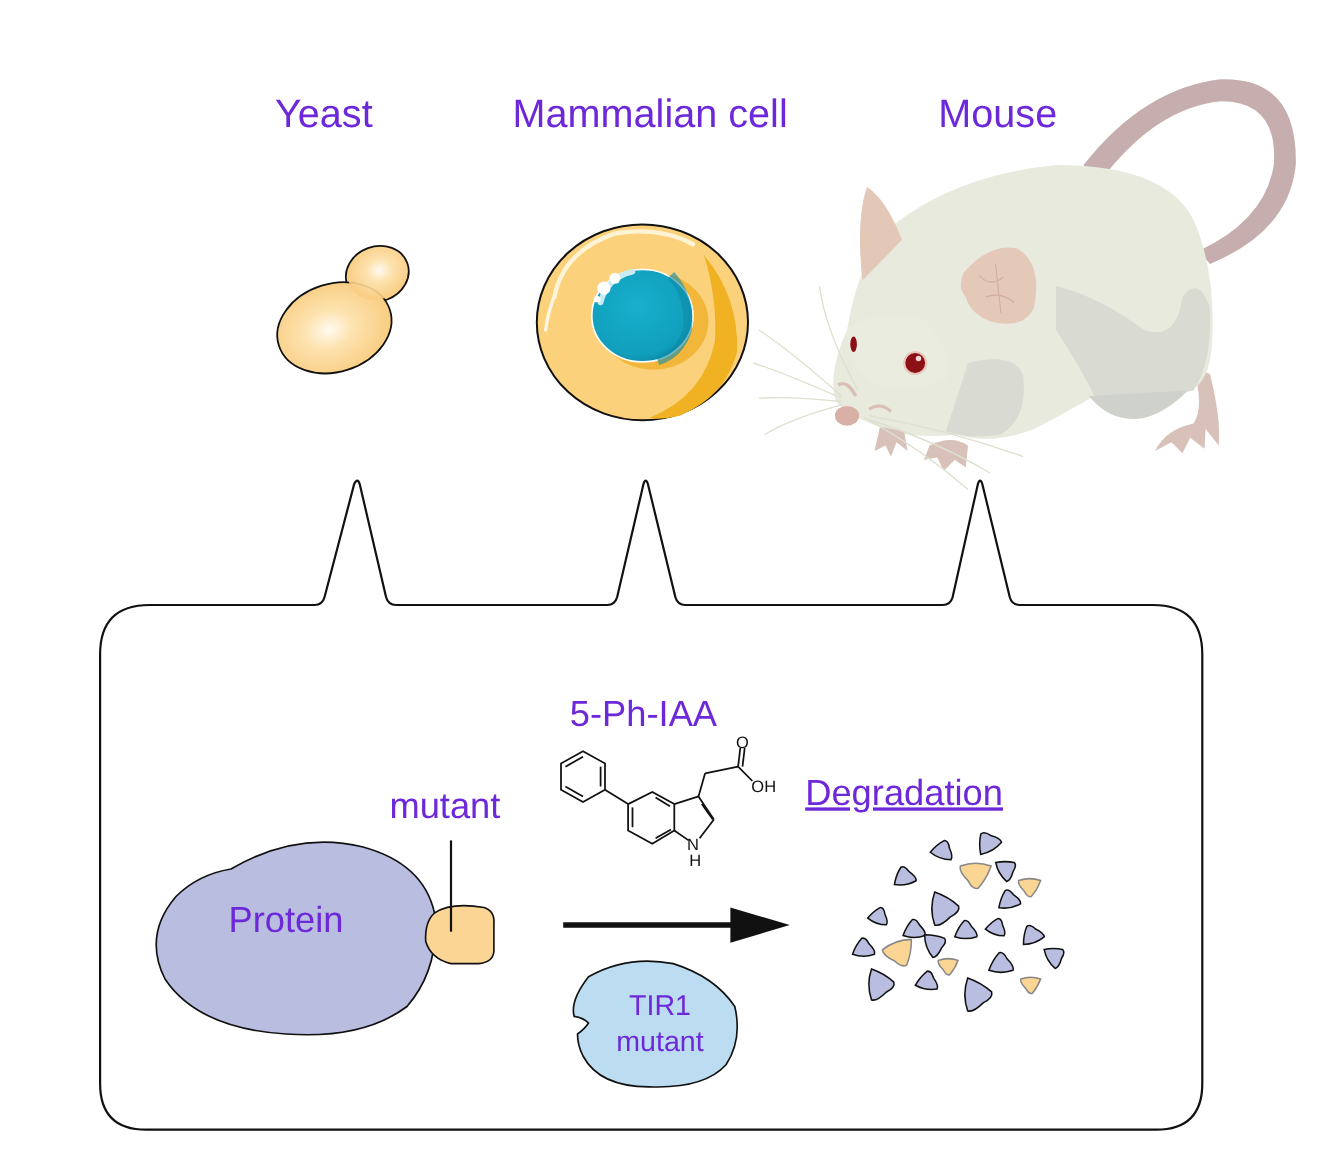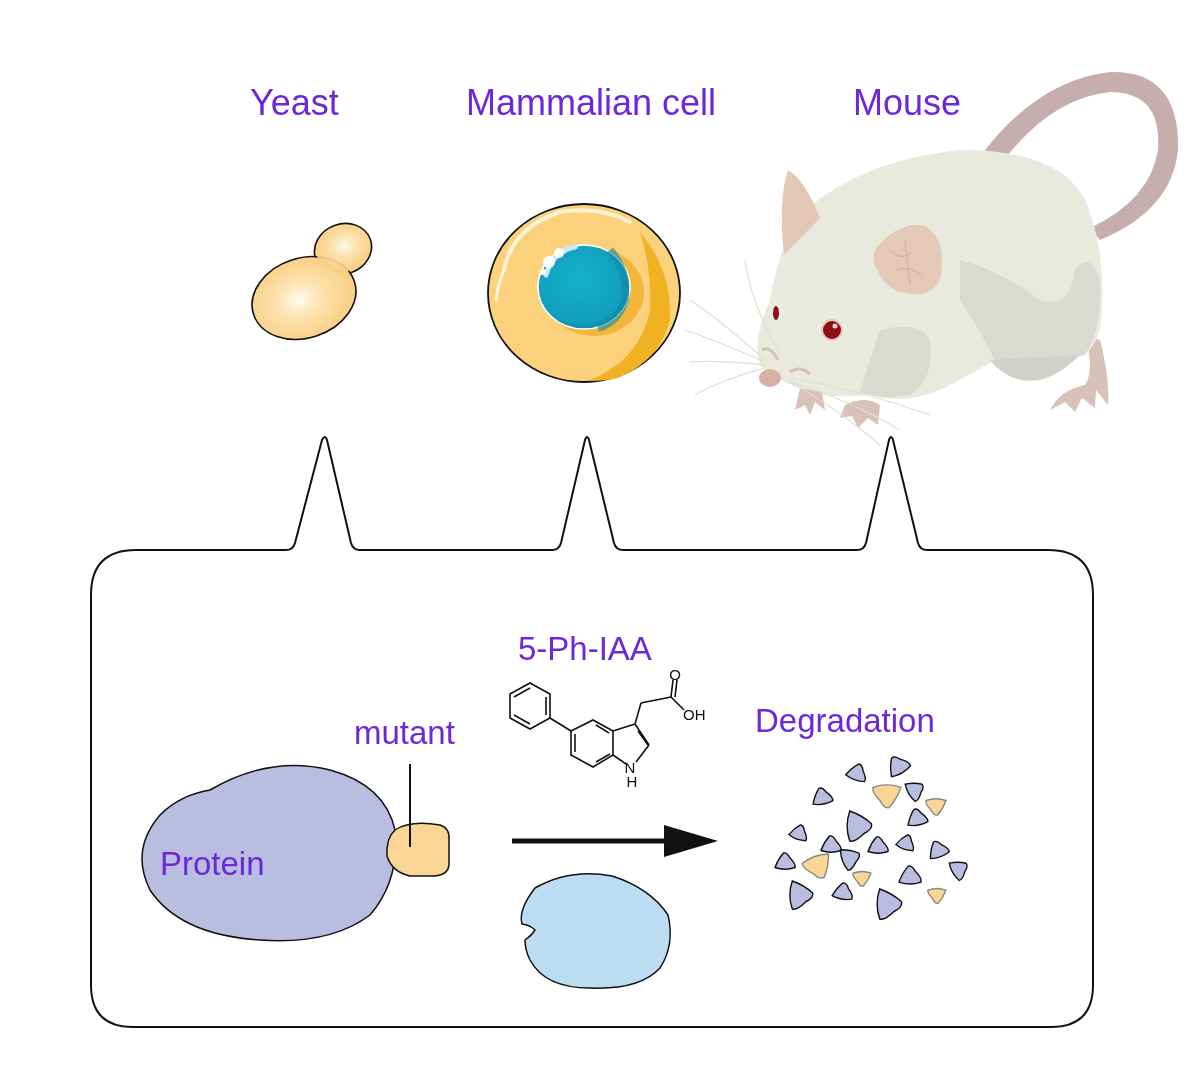--- a/index.html
+++ b/index.html
@@ -2,21 +2,21 @@
 <html><head>
   <meta charset="utf-8">
   <style>
     html, body { margin: 0; padding: 0; background: #ffffff; }
     body { width: 1200px; height: 1069px; position: relative; overflow: hidden;
            font-family: "Liberation Sans", "DejaVu Sans", sans-serif; }
     #stage { position: absolute; left: 0; top: 0; width: 1200px; height: 1069px; }
     .lbl { position: absolute; color: #6d28d9; white-space: nowrap; font-family: "Liberation Sans", sans-serif; }
     .organism-label { font-size: 36px; top: 82px; }
     .mid-label { font-size: 33px; }
-    .center { text-align: left; margin-top: 28px; }
+    .center { text-align: center; }
     svg text { font-family: "Liberation Sans", sans-serif; }
   </style>
 </head>
 <body>
 
 <div id="stage">
 
   <div class="lbl organism-label" style="left:250px;">Yeast</div>
   <div class="lbl organism-label" style="left:442px;margin-left:24px;">Mammalian cell</div>
   <div class="lbl organism-label" style="left:853px;">Mouse</div>
@@ -183,17 +183,21 @@
         <path d="M -10 -5.5 Q 0 -9 10 -5.5 Q 7 3 1.5 9 Q -2 10 -5 4 Q -11 -2 -10 -5.5 Z" transform="translate(959 869) rotate(240)" fill="#b9bde0" stroke="#111" stroke-width="1.4"></path>
         <path d="M -14 -7.700000000000001 Q 0 -12.6 14 -7.700000000000001 Q 9.799999999999999 4.2 2.1 12.6 Q -2.8000000000000003 14 -7 5.6000000000000005 Q -15.400000000000002 -2.8000000000000003 -14 -7.700000000000001 Z" transform="translate(800 895) rotate(270)" fill="#b9bde0" stroke="#111" stroke-width="1.4"></path>
         <path d="M -10 -5.5 Q 0 -9 10 -5.5 Q 7 3 1.5 9 Q -2 10 -5 4 Q -11 -2 -10 -5.5 Z" transform="translate(843 892) rotate(190)" fill="#b9bde0" stroke="#111" stroke-width="1.4"></path>
         <path d="M -15 -8.25 Q 0 -13.5 15 -8.25 Q 10.5 4.5 2.25 13.5 Q -3 15 -7.5 6 Q -16.5 -3 -15 -8.25 Z" transform="translate(888 904) rotate(270)" fill="#b9bde0" stroke="#111" stroke-width="1.4"></path>
         <path d="M -9 -4.95 Q 0 -8.1 9 -4.95 Q 6.3 2.6999999999999997 1.3499999999999999 8.1 Q -1.8 9 -4.5 3.6 Q -9.9 -1.8 -9 -4.95 Z" transform="translate(937 895) rotate(0)" fill="#fbd593" stroke="#888" stroke-width="1.4"></path>
       </g>
   </svg>
 
   <div class="lbl mid-label" style="left:518px;top:630px;">5-Ph-IAA</div>
   <div class="lbl mid-label" style="left:354px;top:714px;">mutant</div>
-  <div class="lbl mid-label" style="left:755px;top:702px;">Degradation</div>
+  <div class="lbl mid-label" style="left:732px;top:702px;text-decoration:underline;">Degradation</div>
   <div class="lbl mid-label center" style="left:160px;top:814px;width:200px;line-height:44px;">
     <div>Protein</div>
   </div>
+  <div class="lbl center" style="left:540px;top:898px;width:120px;font-size:26px;line-height:32px;">
+    <div>TIR1</div>
+    <div>mutant</div>
+  </div>
 </div>
 
 </body></html>

